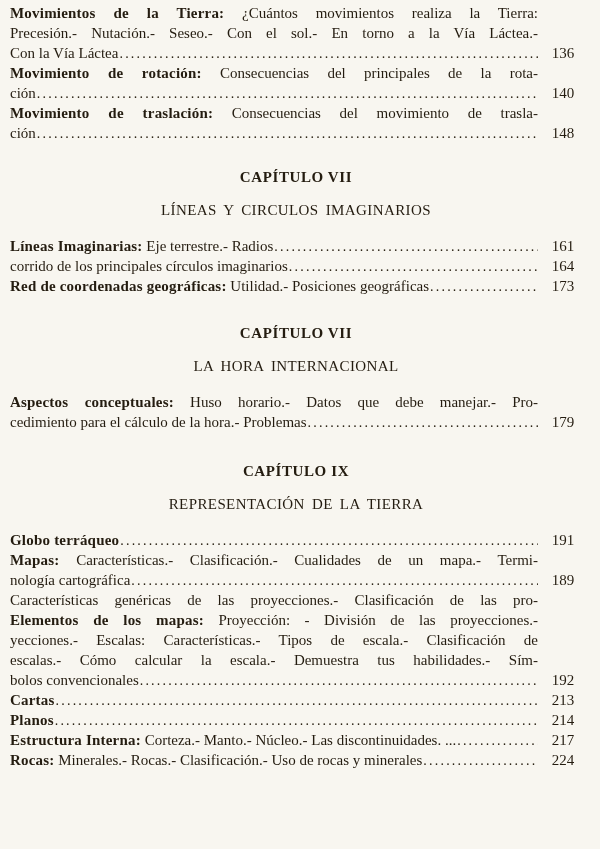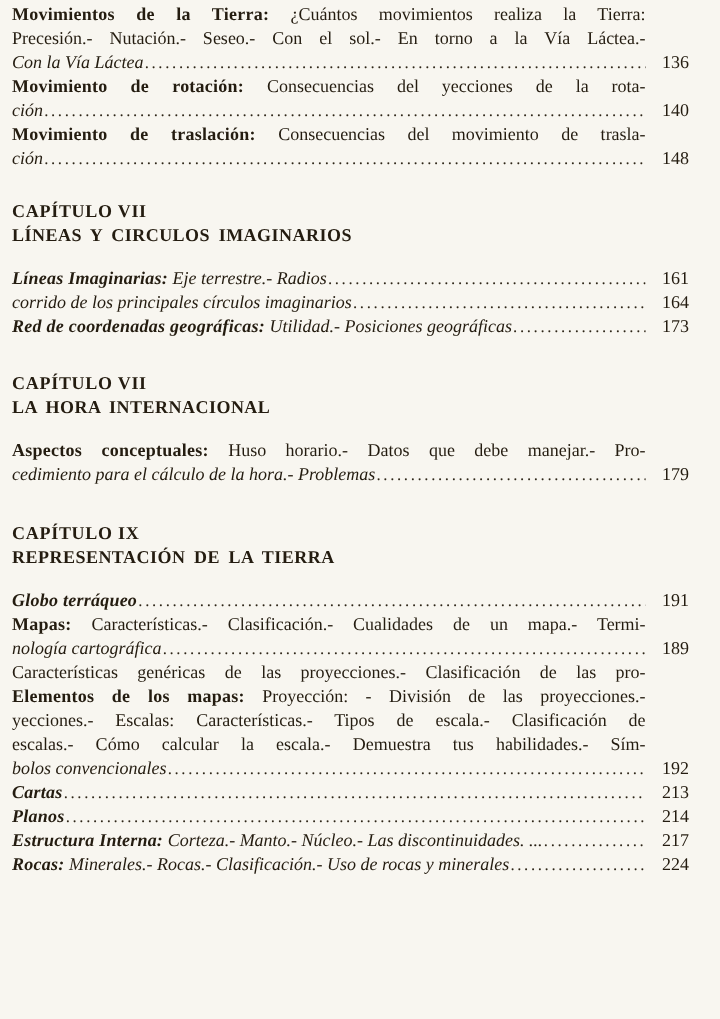--- a/index.html
+++ b/index.html
@@ -22,40 +22,40 @@
   .just {
     text-align: justify;
     text-align-last: justify;
     margin-right: 44px;
     height: 20px;
     overflow: hidden;
     white-space: nowrap;
   }
   
   .row { display: flex; align-items: baseline; height: 20px; }
-  .row .text { white-space: nowrap; flex: none; font-style: italic; }
+  .row .text { white-space: nowrap; flex: none; }
   .leader {
     flex: 1 1 auto;
     min-width: 0;
     overflow: hidden;
     white-space: nowrap;
     margin: 0 6px 0 1px;
     color: #2c2416;
   }
   .leader::after {
     content: "..................................................................................................................................................";
     letter-spacing: 2.2px;
     font-size: 14px;
   }
   .pagenum { flex: none; width: 38px; text-align: center; }
   b.lead { font-weight: bold; letter-spacing: 0.2px; }
 
-  .heading { text-align: left; line-height: 20px; margin-bottom: 16px; }
+  .heading { text-align: center; line-height: 20px; margin-bottom: 16px; }
   .heading .chapter { font-weight: bold; letter-spacing: 0.6px; }
-  .heading .title   { font-weight: bold; letter-spacing: 0.4px; word-spacing: 3px; }
+  .heading .title   { font-weight: normal; letter-spacing: 0.4px; word-spacing: 3px; margin-top: 13px; }
   .s1 .heading { margin-top: 24px; }
   .s2 .heading { margin-top: 27px; }
   .s3 .heading { margin-top: 29px; }
   .s4 .heading { margin-top: 41px; }
 </style>
 </head>
 <body>
 
 <div class="page">
 
@@ -71,21 +71,21 @@
       <div class="row">
         <span class="text">Con la Vía Láctea</span>
         <span class="leader"></span>
         <span class="pagenum">136</span>
       </div>
     </div>
 
     <div class="entry">
       <div class="just">
         <b class="lead">Movimiento de rotación:</b>
-        <span>Consecuencias del yecciones de la rota-</span>
+        <span>Consecuencias del principales de la rota-</span>
       </div>
       <div class="row">
         <span class="text">ción</span>
         <span class="leader"></span>
         <span class="pagenum">140</span>
       </div>
     </div>
 
     <div class="entry">
       <div class="just">

